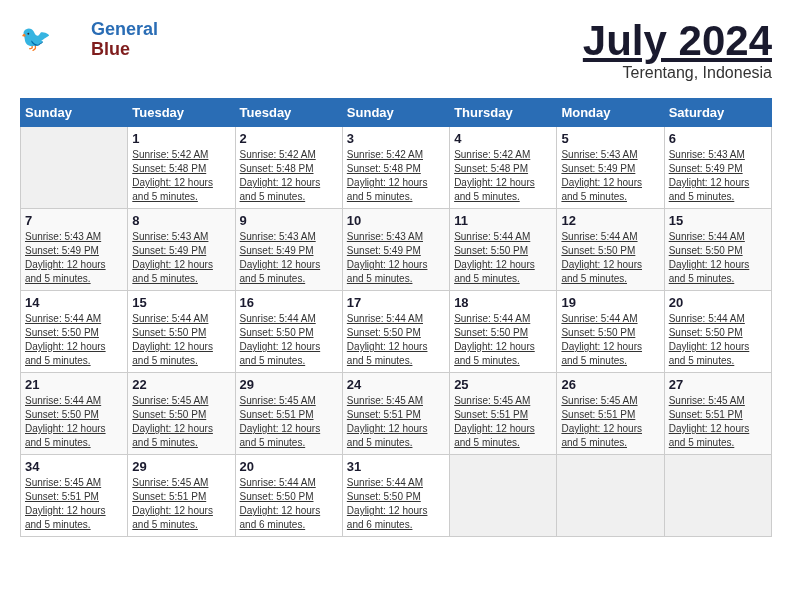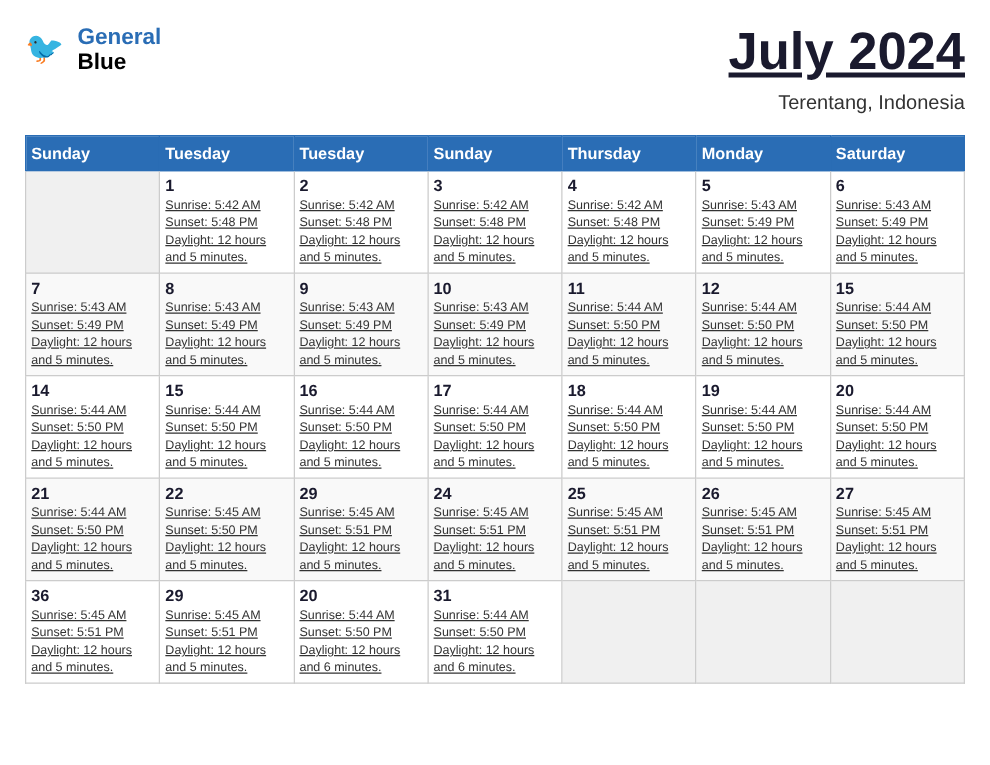--- a/index.html
+++ b/index.html
@@ -22,39 +22,40 @@
       gap: 6px;
     }
     .logo-text {
       font-size: 18px;
       font-weight: bold;
       color: #1a1a2e;
       line-height: 1.1;
     }
     .logo-text span {
       color: #2a6db5;
+      margin-left: 29px;
     }
     .logo-bird {
       width: 36px;
       height: 36px;
     }
     .title-block {
       text-align: right;
     }
     .month-title {
       font-size: 42px;
       font-weight: bold;
       color: #1a1a2e;
       line-height: 1;
       text-decoration: underline;
     }
     .location {
       font-size: 16px;
       color: #333;
-      margin-top: 12px;
+      margin-top: 2px;
     }
     table {
       width: 100%;
       border-collapse: collapse;
       table-layout: fixed;
     }
     thead tr th {
       background-color: #2a6db5;
       color: #fff;
       font-size: 13px;
@@ -92,21 +93,21 @@
   </style>
 </head>
 <body>
 
 <div class="header">
   <div class="logo">
     <svg class="logo-bird" viewBox="0 0 40 40" xmlns="http://www.w3.org/2000/svg">
       <text y="28" font-size="28">🐦</text>
     </svg>
     <div class="logo-text">
-      <span style="color:#2a6db5;">General</span><br><span style="color:#000000;">Blue</span>
+      <span style="color:#2a6db5;">General</span><br><span style="color:#7f1d1d;">Blue</span>
     </div>
   </div>
   <div class="title-block">
     <div class="month-title">July 2024</div>
     <div class="location">Terentang, Indonesia</div>
   </div>
 </div>
 
 <table>
   <thead>
@@ -314,21 +315,21 @@
         <td>
           <div class="day-num">27</div>
           <div class="day-info" style="white-space: pre-line;">Sunrise: 5:45 AM
 Sunset: 5:51 PM
 Daylight: 12 hours
 and 5 minutes.</div>
         </td>
       </tr>
       <tr>
         <td>
-          <div class="day-num">36</div>
+          <div class="day-num">34</div>
           <div class="day-info" style="white-space: pre-line;">Sunrise: 5:45 AM
 Sunset: 5:51 PM
 Daylight: 12 hours
 and 5 minutes.</div>
         </td>
         <td>
           <div class="day-num">29</div>
           <div class="day-info" style="white-space: pre-line;">Sunrise: 5:45 AM
 Sunset: 5:51 PM
 Daylight: 12 hours

